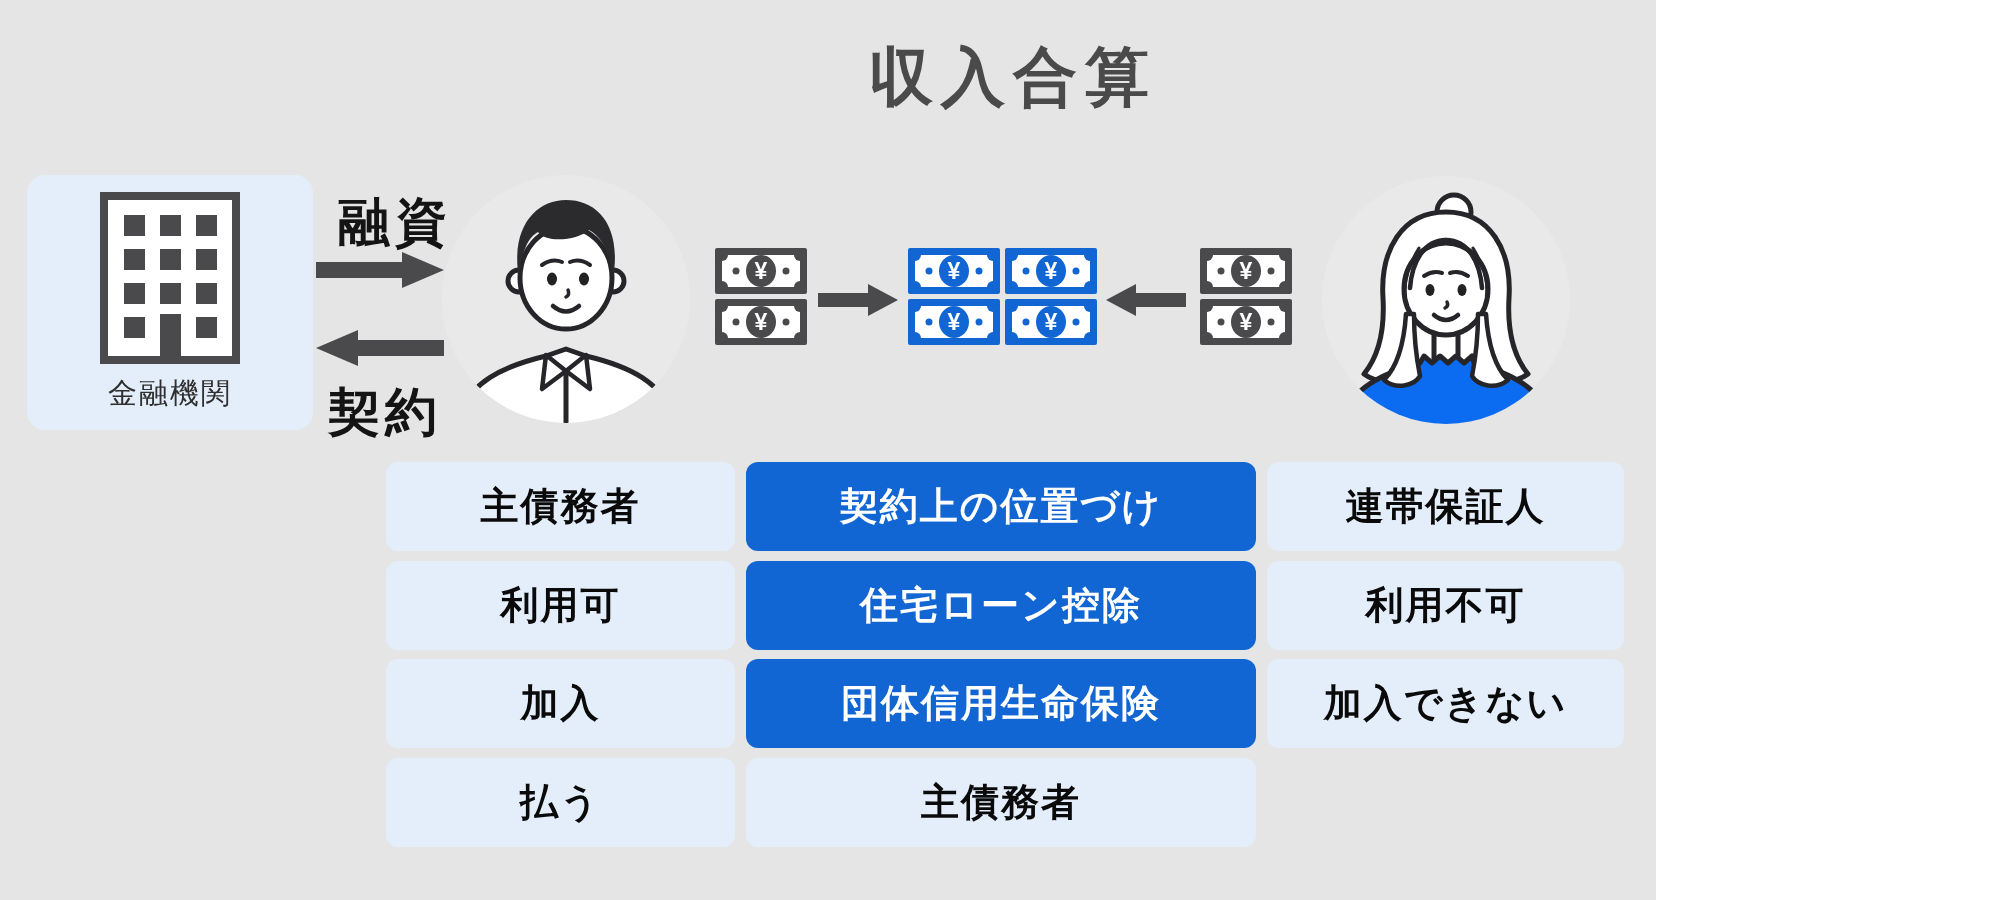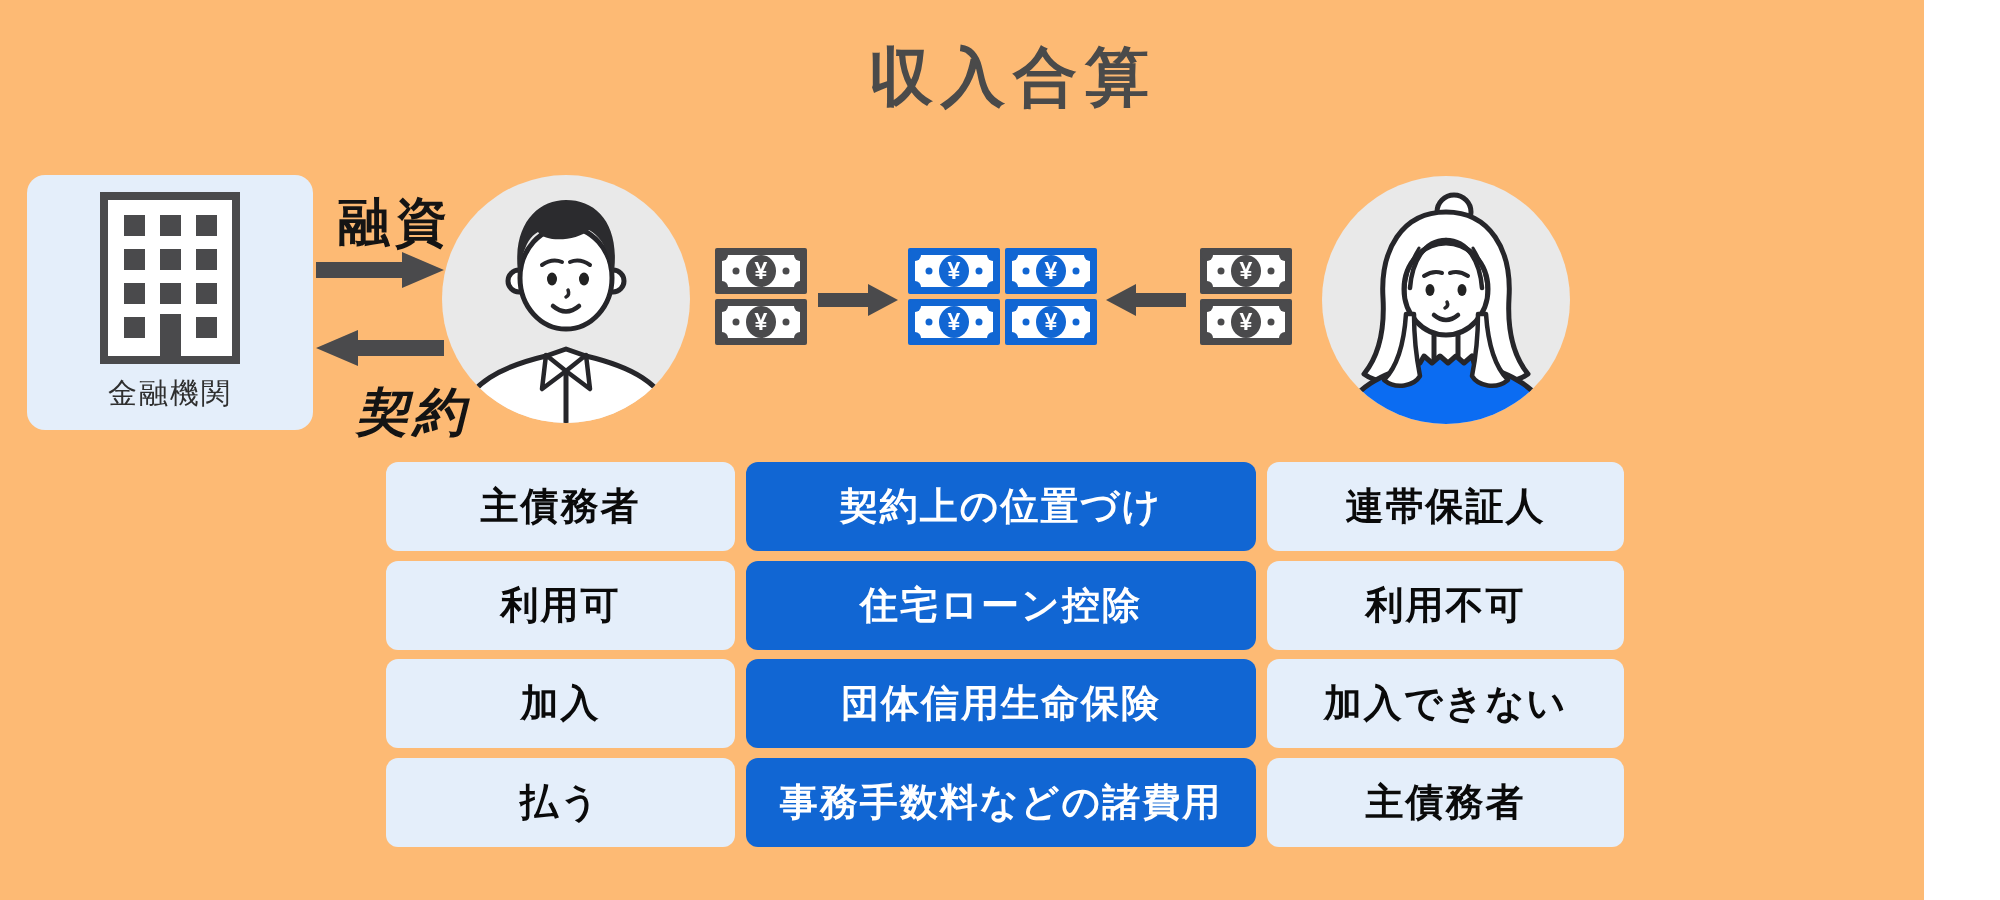--- a/index.html
+++ b/index.html
@@ -1,37 +1,37 @@
 <!DOCTYPE html>
 <html><head>
 <meta charset="utf-8">
 <style>
   * { margin:0; padding:0; box-sizing:border-box; }
   html,body { background:#ffffff; }
   .stage {
-    position:relative; width:1924px; height:900px; background:#fdba74;
+    position:relative; width:1656px; height:900px; background:#e5e5e5;
     font-family:"Liberation Sans","DejaVu Sans",sans-serif; overflow:hidden;
   }
   .page-title {
     position:absolute; top:34px; left:1013px; transform:translateX(-50%);
     font-size:64px; font-weight:800; color:#4a4a4a; letter-spacing:8px; white-space:nowrap;
   }
   
   .bank-card {
     position:absolute; left:27px; top:175px; width:286px; height:255px;
     background:#e4eefa; border-radius:18px;
     display:flex; flex-direction:column; align-items:center; justify-content:center; gap:10px;
   }
   .bank-label { font-size:29px; font-weight:500; color:#2f2f2f; letter-spacing:2px; }
   
   .flow-label {
     position:absolute; font-size:52px; font-weight:800; color:#141414; letter-spacing:5px; white-space:nowrap;
   }
   .flow-label.loan { left:338px; top:188px; }
-  .flow-label.contract { left:356px; top:378px;font-style:italic; }
+  .flow-label.contract { left:328px; top:378px; }
   .arrow { position:absolute; }
   .arrow-big-right { left:316px; top:252px; }
   .arrow-big-left  { left:316px; top:330px; }
   .arrow-mid-right { left:818px; top:284px; }
   .arrow-mid-left  { left:1106px; top:284px; }
   
   .avatar { position:absolute; width:248px; height:248px; }
   .avatar.man   { left:442px; top:175px; }
   .avatar.woman { left:1322px; top:176px; }
   
@@ -274,17 +274,16 @@
 
     <div class="cell light">利用可</div>
     <div class="cell blue">住宅ローン控除</div>
     <div class="cell light">利用不可</div>
 
     <div class="cell light">加入</div>
     <div class="cell blue">団体信用生命保険</div>
     <div class="cell light">加入できない</div>
 
     <div class="cell light">払う</div>
-    <div class="cell blue">事務手数料などの諸費用</div>
     <div class="cell light">主債務者</div>
   </div>
 
 </div>
 
 </body></html>

